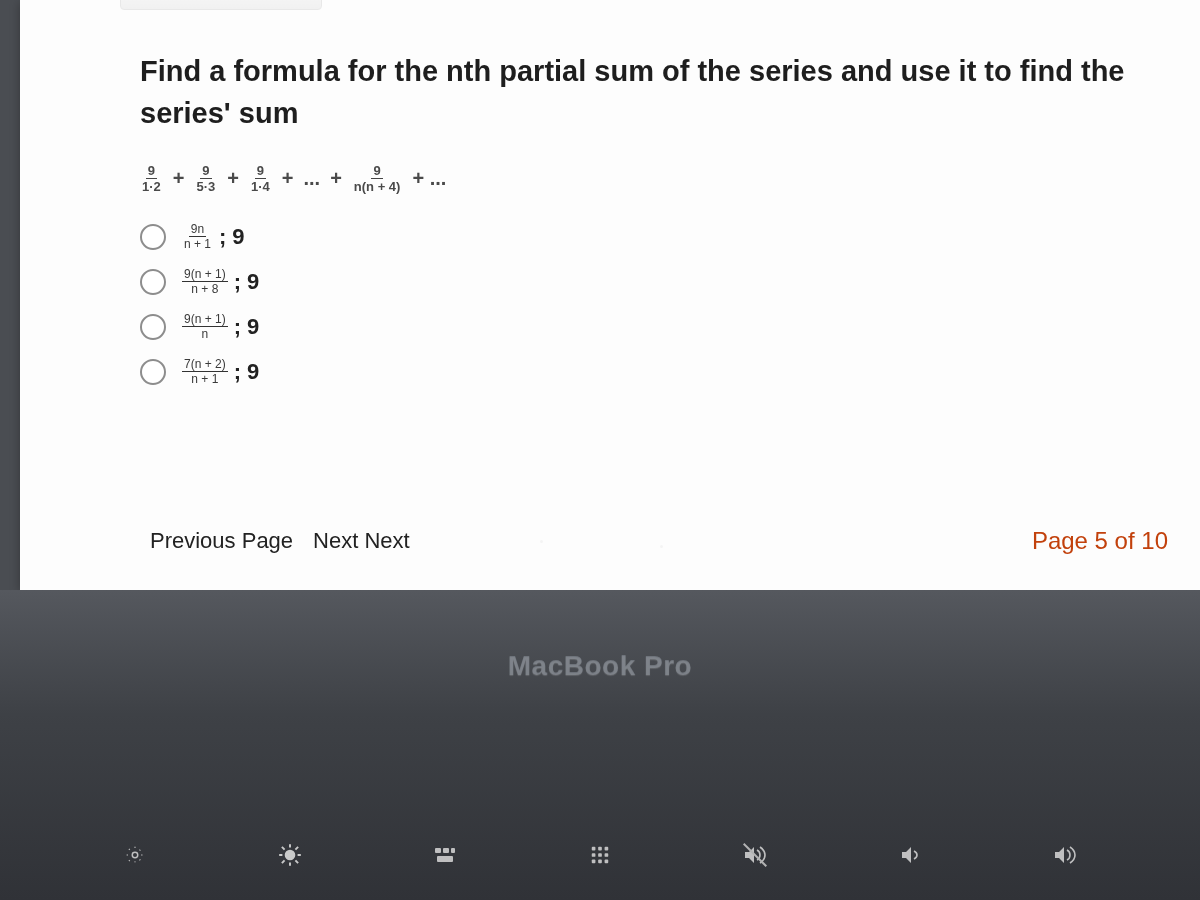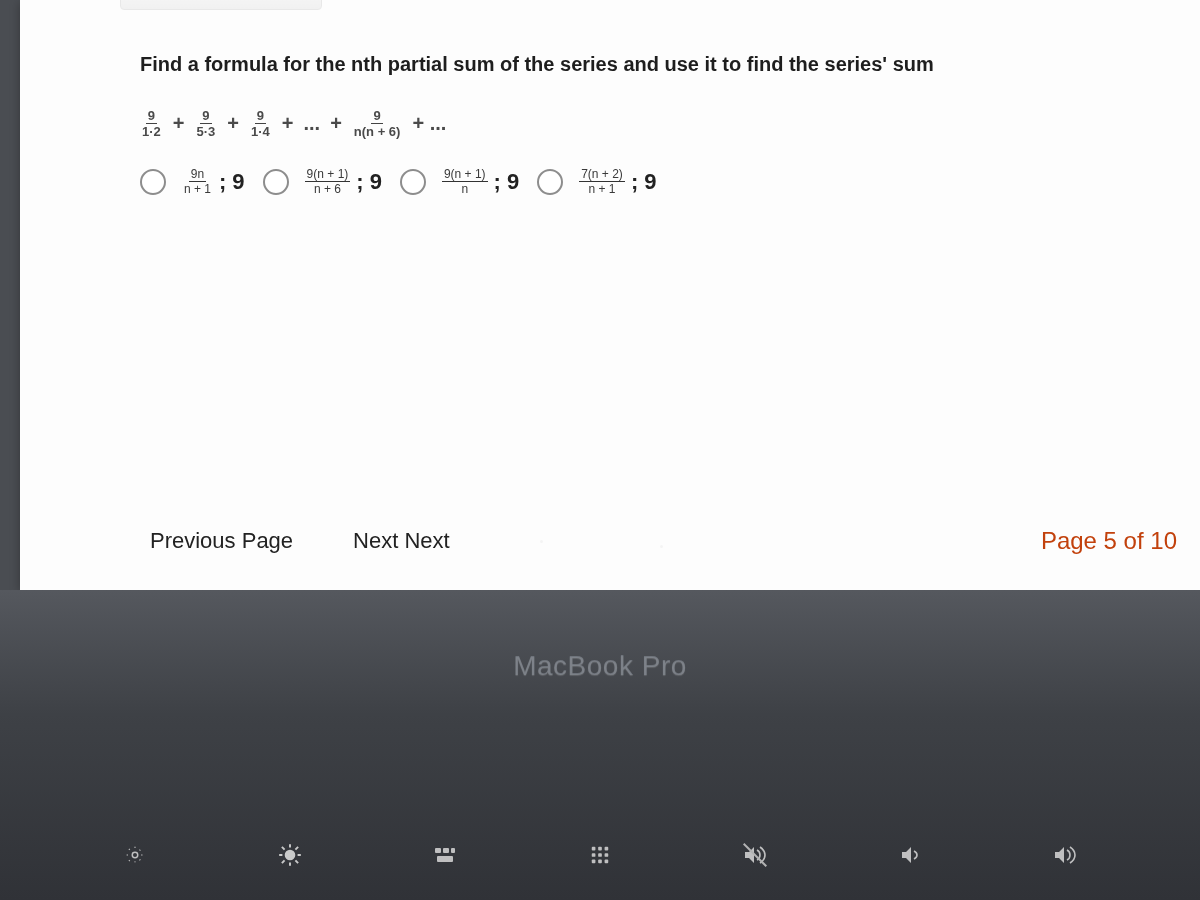--- a/index.html
+++ b/index.html
@@ -33,21 +33,21 @@
     width: 200px;
     height: 14px;
     background: linear-gradient(#e9e9e9,#dcdcdc);
     border: 1px solid #c3c3c3;
     border-radius: 0 0 4px 4px;
     opacity: .35;
   }
 
   .question {
     padding-top: 50px;
-    font-size: 20px;
+    font-size: 29px;
     font-weight: 700;
     line-height: 1.45;
     color: #1e1e1e;
   }
 
   .series-row {
     margin-top: 30px;
     display: flex;
     align-items: center;
     gap: 10px;
@@ -67,21 +67,21 @@
     padding: 0 2px 1px 2px;
     border-bottom: 1px solid #444;
   }
   .frac .den {
     padding: 1px 2px 0 2px;
   }
 
   .options {
     margin-top: 30px;
     display: flex;
-    flex-direction: row;
+    flex-direction: column;
     gap: 18px;
   }
   .option {
     display: flex;
     align-items: center;
     gap: 16px;
   }
   .radio {
     width: 22px;
     height: 22px;
@@ -102,24 +102,23 @@
   .opt-big {
     font-size: 22px;
     font-weight: 600;
     color: #222;
   }
 
   .nav-row {
     position: absolute;
     bottom: 30px;
     left: 120px;
-    right: 23px;
-    display: flex;
-    align-items: center;
-    gap: 40px;
+    right: 32px;
+    display: flex;
+    align-items: center;
   }
   .nav-btn {
     font-size: 22px;
     color: #222;
     background: none;
     border: none;
     padding: 6px 10px;
     cursor: pointer;
     font-family: inherit;
   }
@@ -138,21 +137,21 @@
     bottom: 0;
     background: linear-gradient(#55585e 0%, #3e4146 40%, #303237 100%);
   }
   .mbp {
     position: absolute;
     top: 60px;
     width: 100%;
     text-align: center;
     font-size: 28px;
     letter-spacing: .5px;
-    font-weight: 400;
+    font-weight: 700;
     color: rgba(180,190,200,.35);
     text-shadow: 0 1px 1px rgba(255,255,255,.15);
   }
 
   .fn-row {
     position: absolute;
     bottom: 30px;
     left: 0;
     right: 0;
     display: flex;
@@ -207,21 +206,21 @@
     <span>+</span>
     <span class="frac">
       <span class="num">9</span>
       <span class="den">1·4</span>
     </span>
     <span>+</span>
     <span>...</span>
     <span>+</span>
     <span class="frac">
       <span class="num">9</span>
-      <span class="den">n(n + 6)</span>
+      <span class="den">n(n + 4)</span>
     </span>
     <span>+ ...</span>
   </div>
 
   <div class="options">
     <div class="option">
       <div class="radio"></div>
       <div class="opt-body">
         <span class="frac">
           <span class="num">9n</span>
@@ -230,21 +229,21 @@
         <span class="opt-big">;</span>
         <span class="opt-big">9</span>
       </div>
     </div>
 
     <div class="option">
       <div class="radio"></div>
       <div class="opt-body">
         <span class="frac">
           <span class="num">9(n + 1)</span>
-          <span class="den">n + 6</span>
+          <span class="den">n + 8</span>
         </span>
         <span class="opt-big">;</span>
         <span class="opt-big">9</span>
       </div>
     </div>
 
     <div class="option">
       <div class="radio"></div>
       <div class="opt-body">
         <span class="frac">

